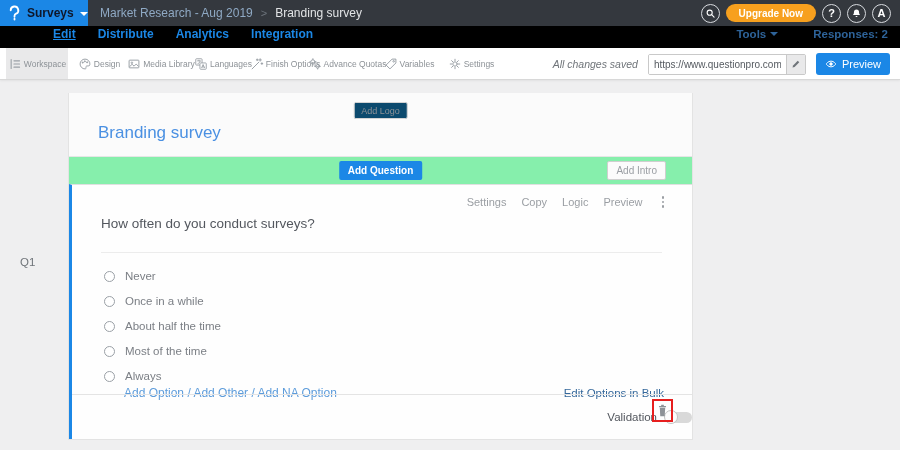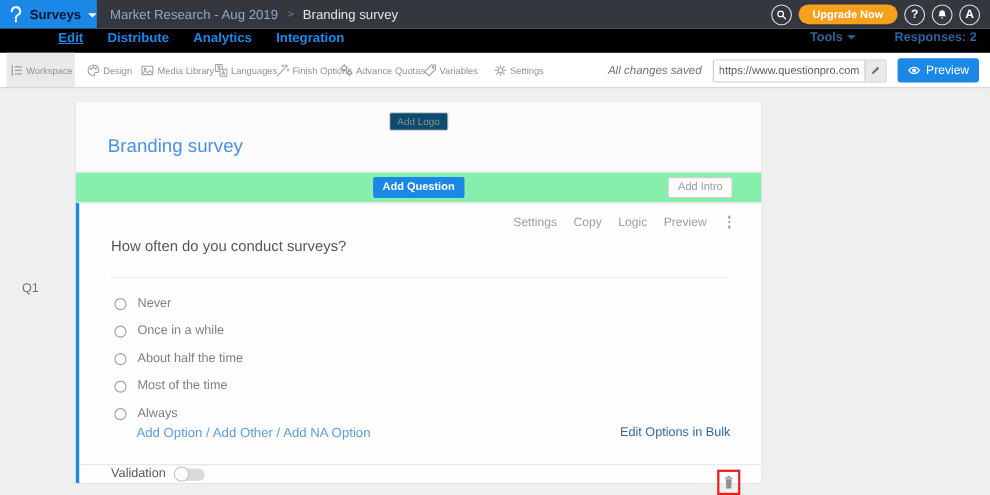--- a/index.html
+++ b/index.html
@@ -63,21 +63,21 @@
   .dots-icon i { width:2.5px; height:2.5px; background:#9a9ea3; border-radius:50%; }
   .q-text { position:absolute; left:29px; top:31px; right:30px; font-size:13.5px; color:#53575e; border-bottom:1px solid #ececec; padding-bottom:21px; cursor:text; }
   .options { position:absolute; left:32px; top:72px; }
   .option-row { display:flex; align-items:flex-end; height:25px; cursor:pointer; }
   .radio { width:11px; height:11px; border:1px solid #9aa0a6; border-radius:50%; background:#fff; flex:0 0 auto; }
   .option-label { font-size:11.5px; color:#7b7f85; margin-left:10px; }
   .links-row { position:absolute; left:52px; right:28px; top:201px; display:flex; justify-content:space-between; align-items:center; }
   .add-links { font-size:12px; color:#5d9cdb; }
   .add-links span { cursor:pointer; }
   .bulk-link { font-size:11.5px; color:#35689b; cursor:pointer; }
-  .q-footer { position:absolute; left:0; right:0; bottom:0; height:17px; border-top:1px solid #e4e4e4; display:flex; align-items:center; }
+  .q-footer { position:absolute; left:0; right:0; bottom:0; height:45px; border-top:1px solid #e4e4e4; display:flex; align-items:center;justify-content:flex-end; }
   .validation-label { margin-left:29px; font-size:11.5px; color:#53575e; }
   .toggle { width:27px; height:11px; background:#d9d9d9; border-radius:6px; margin-left:8px; position:relative; cursor:pointer; }
   .toggle .knob { position:absolute; left:-1px; top:-2px; width:14px; height:14px; background:#fcfcfc; border:1px solid #c2c2c2; border-radius:50%; }
   .trash-wrap { position:absolute; right:19px; top:4px; width:21px; height:23px; border:2px solid #e61e1e; display:flex; align-items:center; justify-content:center; }
   .trash-btn { cursor:pointer; display:flex; }
 </style>
 </head>
 <body>
 
 <div class="screen">

